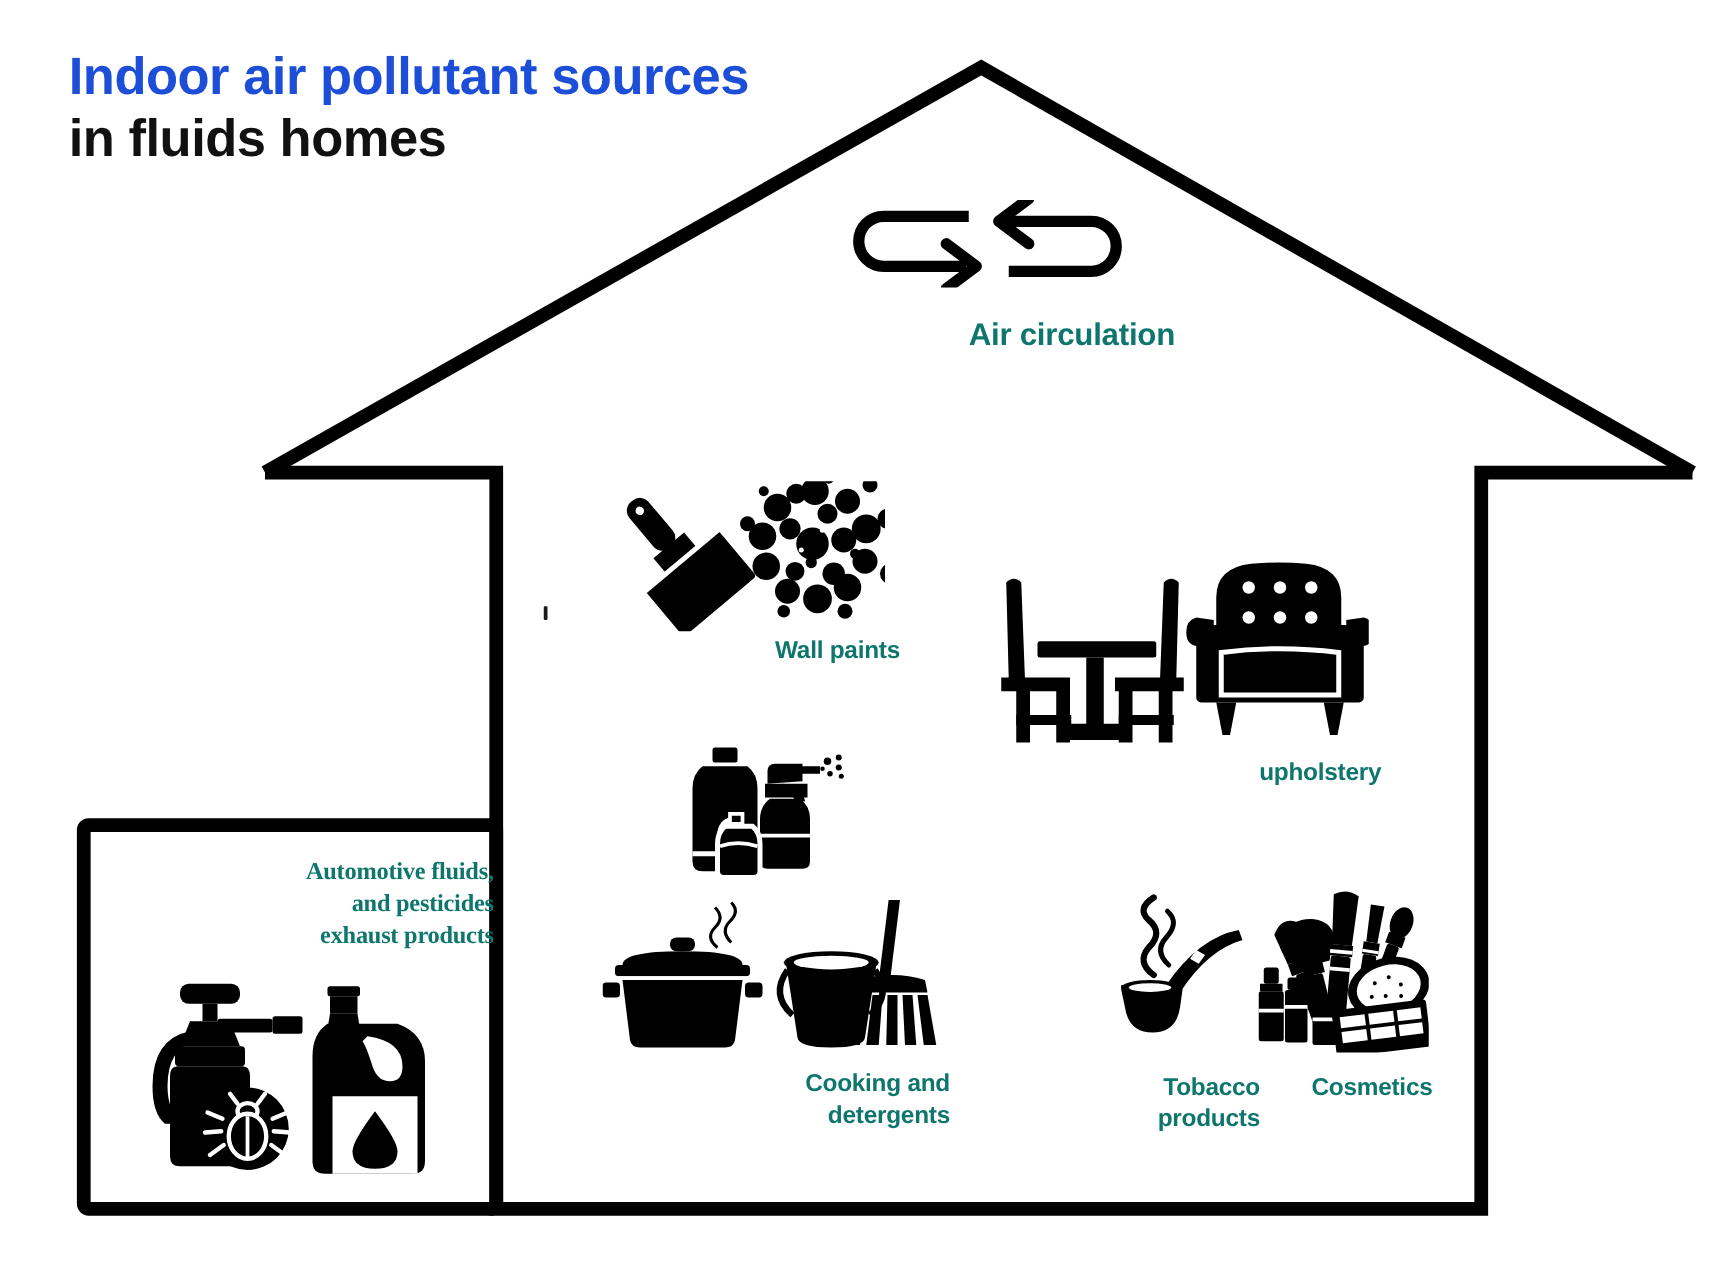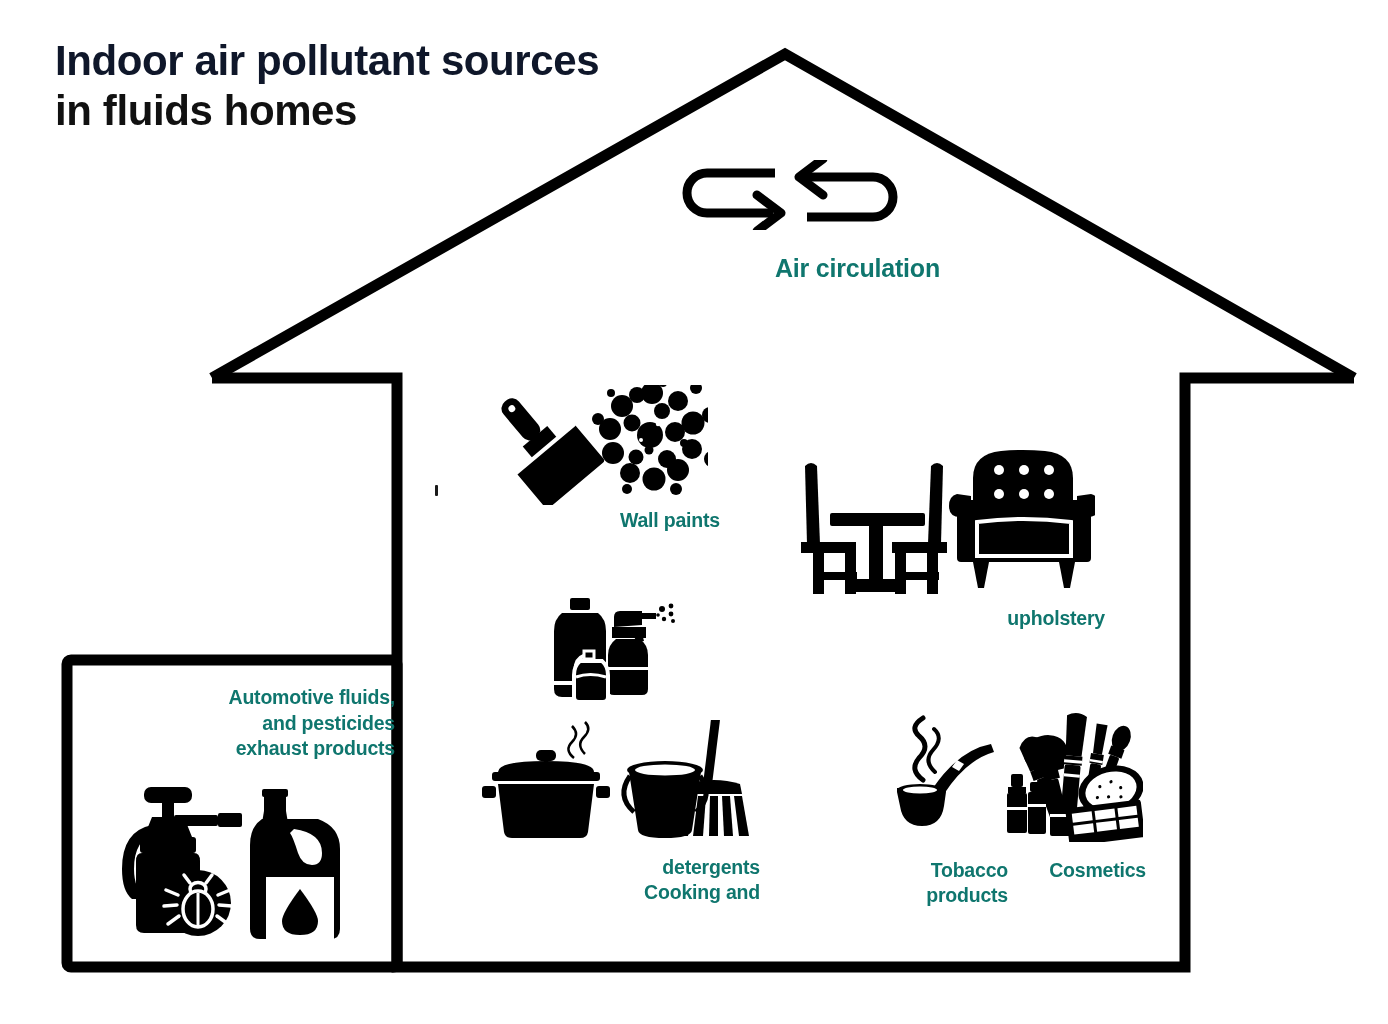--- a/index.html
+++ b/index.html
@@ -28,21 +28,21 @@
     position: absolute;
     left: 55px;
     top: 36px;
     width: 560px;
     font-size: 42px;
     font-weight: bold;
     line-height: 1.18;
     letter-spacing: -0.4px;
     color: #111111;
   }
-  #title .accent { color: #0f172a; }
+  #title .accent { color: #1d4ed8; }
 
   
   #lineart {
     position: absolute;
     left: 0; top: 0;
     width: 1388px;
     height: 1024px;
     pointer-events: none;
   }
 
@@ -93,21 +93,21 @@
   #tobacco-label      { position: absolute; left: -5px; top: 148px; width: 145px; }
 
   
   #cosmetics-group    { position: absolute; left: 998px; top: 712px; width: 148px; }
   #cosmetics-icon     { position: absolute; left: 3px; top: 0px; }
   #cosmetics-label    { position: absolute; left: 0px; top: 146px; width: 148px; }
 
   
   #automotive-label   {
     position: absolute; left: 80px; top: 685px; width: 315px;
-    font-size: 19.5px; line-height: 1.32;
+    font-size: 19.5px; line-height: 1.32; font-family: Liberation Serif, serif;
   }
   #automotive-icon    { position: absolute; left: 118px; top: 785px; }
 
   
   #speck {
     position: absolute;
     left: 435px; top: 485px;
     width: 3px; height: 11px;
     background: #1a1a1a;
     border-radius: 1px;
@@ -330,22 +330,22 @@
 
           <path d="M204,76 l8,0 l-6,40 l-10,0 z"></path>
           <path d="M216,76 l8,0 l-3,40 l-10,0 z"></path>
           <path d="M228,76 l8,0 l0,40 l-9,0 z"></path>
           <path d="M240,76 l8,0 l3,40 l-9,0 z"></path>
           <path d="M252,76 l8,0 l7,40 l-10,0 z"></path>
         </g>
       </svg>
     </div>
     <div id="cooking-label" class="label">
+      <div>Cooking and</div>
       <div>detergents</div>
-      <div>Cooking and</div>
     </div>
   </div>
 
   <div id="tobacco-group">
     <div id="tobacco-icon" class="icon">
       <svg width="125" height="135" viewBox="0 0 125 135">
         <g fill="#000">
 
           <path d="M50,70 q-14,-10 -4,-22 q12,-12 0,-22 q-10,-9 4,-18" fill="none" stroke="#000" stroke-width="5" stroke-linecap="round"></path>
           <path d="M62,62 q-12,-11 -2,-22 q11,-12 1,-21" fill="none" stroke="#000" stroke-width="4" stroke-linecap="round"></path>

